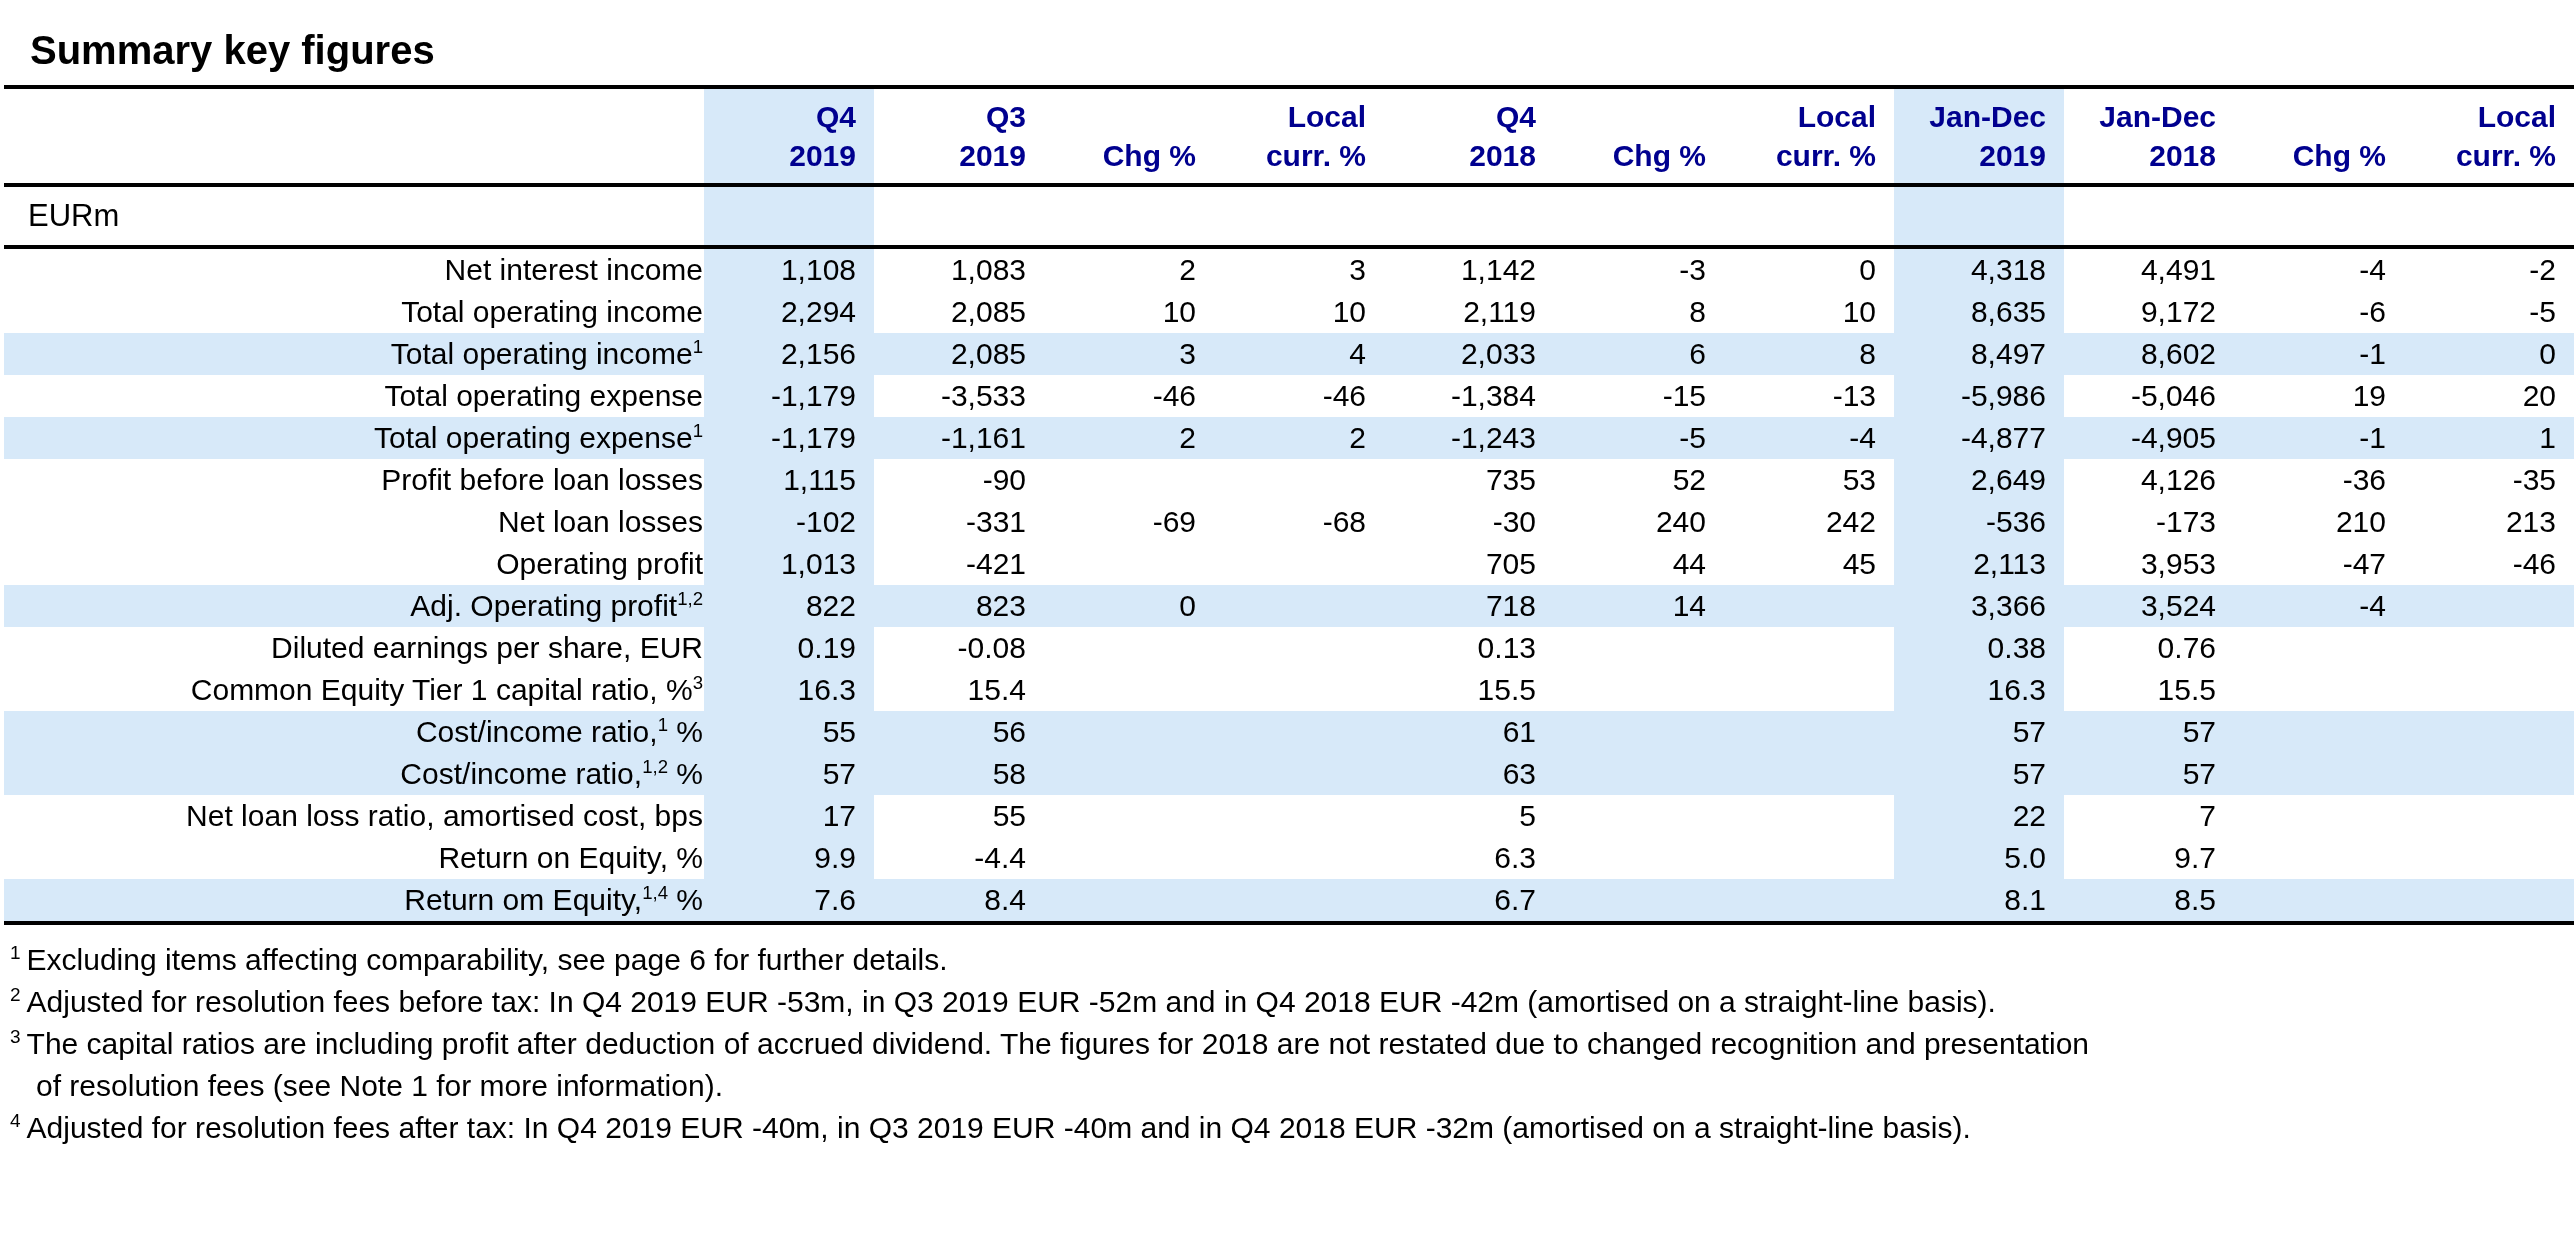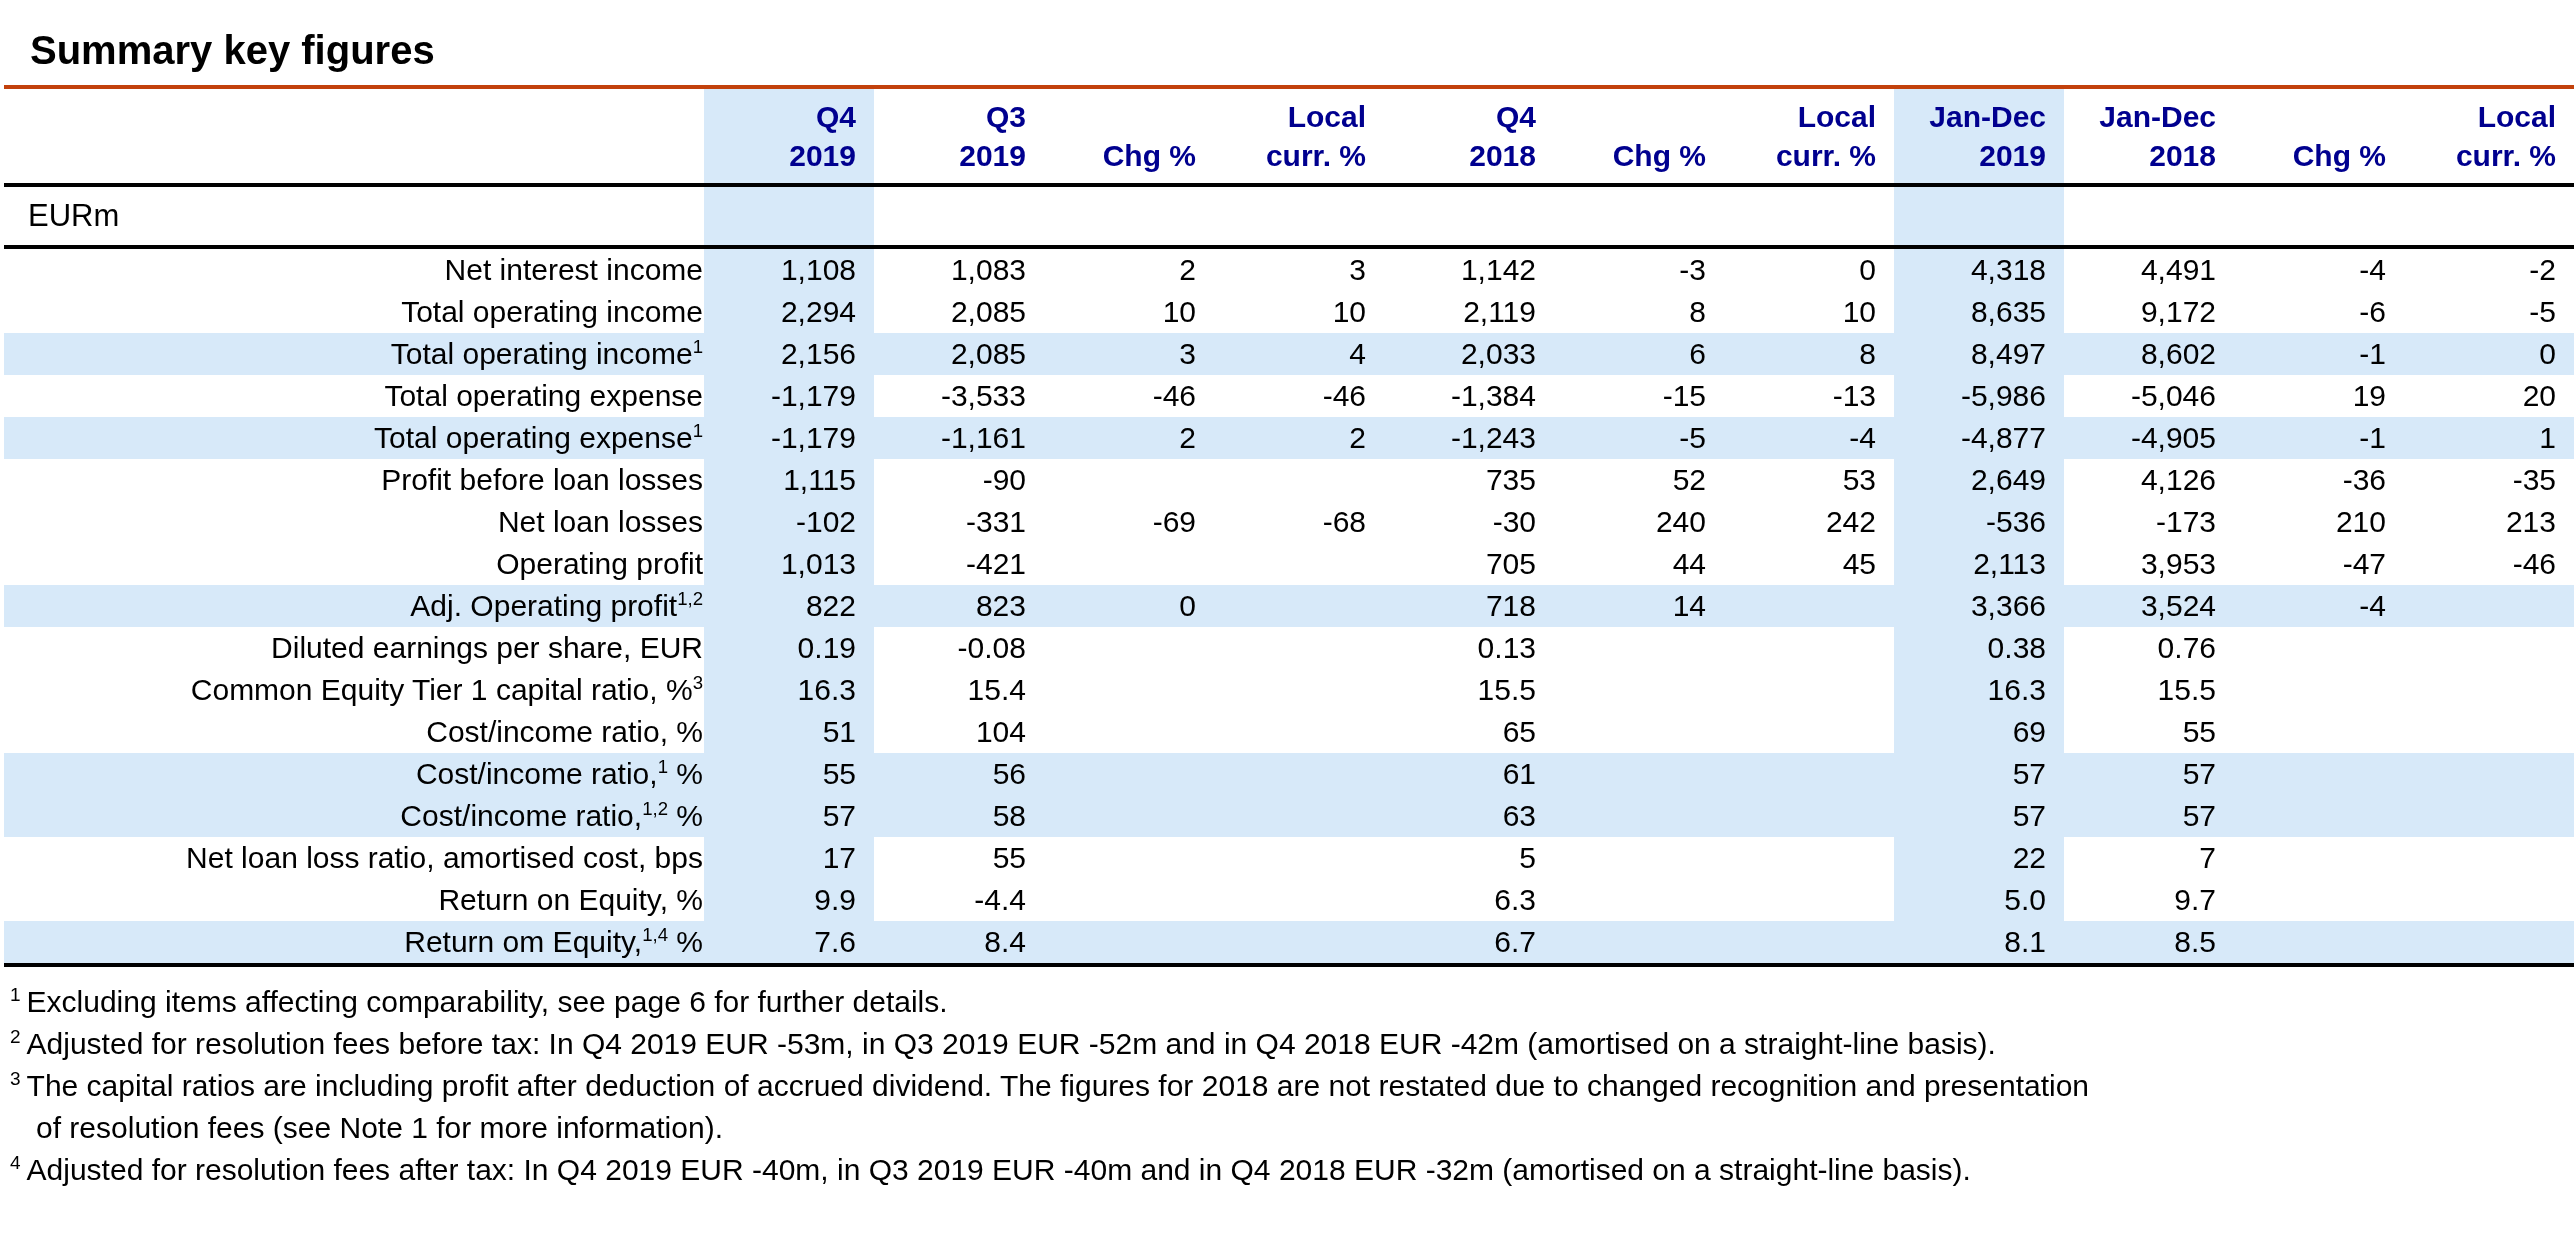--- a/index.html
+++ b/index.html
@@ -10,21 +10,21 @@
   body{
     width:2576px;height:1249px;overflow:hidden;
     font-family:"Liberation Sans","DejaVu Sans",sans-serif;color:#000;
   }
   .sheet{padding:14px 0 0 4px;}
   .title{
     font-size:40px;font-weight:bold;margin:14px 0 12px 26px;letter-spacing:0;
   }
   table.kft{
     border-collapse:collapse;table-layout:fixed;width:2566px;
-    border-top:4px solid #c2410c;
+    border-top:4px solid #000000;
   }
   col.c-label{width:700px;}
   col.c-num{width:170px;}
   tr.hdr th{
     vertical-align:bottom;text-align:right;font-weight:bold;
     color:var(--hdr);font-size:30px;line-height:39px;
     padding:8px 18px 8px 0;height:74px;
     border-bottom:4px solid #000;
   }
   tr.unit td{
@@ -279,34 +279,20 @@
           <td class="val"></td>
           <td class="val"></td>
           <td class="val">15.5</td>
           <td class="val"></td>
           <td class="val"></td>
           <td class="val band">16.3</td>
           <td class="val">15.5</td>
           <td class="val"></td>
           <td class="val"></td>
         </tr>
-        <tr>
-          <td class="lbl"><span>Cost/income ratio, %</span></td>
-          <td class="val band">51</td>
-          <td class="val">104</td>
-          <td class="val"></td>
-          <td class="val"></td>
-          <td class="val">65</td>
-          <td class="val"></td>
-          <td class="val"></td>
-          <td class="val band">69</td>
-          <td class="val">55</td>
-          <td class="val"></td>
-          <td class="val"></td>
-        </tr>
         <tr class="hl">
           <td class="lbl"><span>Cost/income ratio,</span><span class="sup">1</span><span> %</span></td>
           <td class="val band">55</td>
           <td class="val">56</td>
           <td class="val"></td>
           <td class="val"></td>
           <td class="val">61</td>
           <td class="val"></td>
           <td class="val"></td>
           <td class="val band">57</td>

